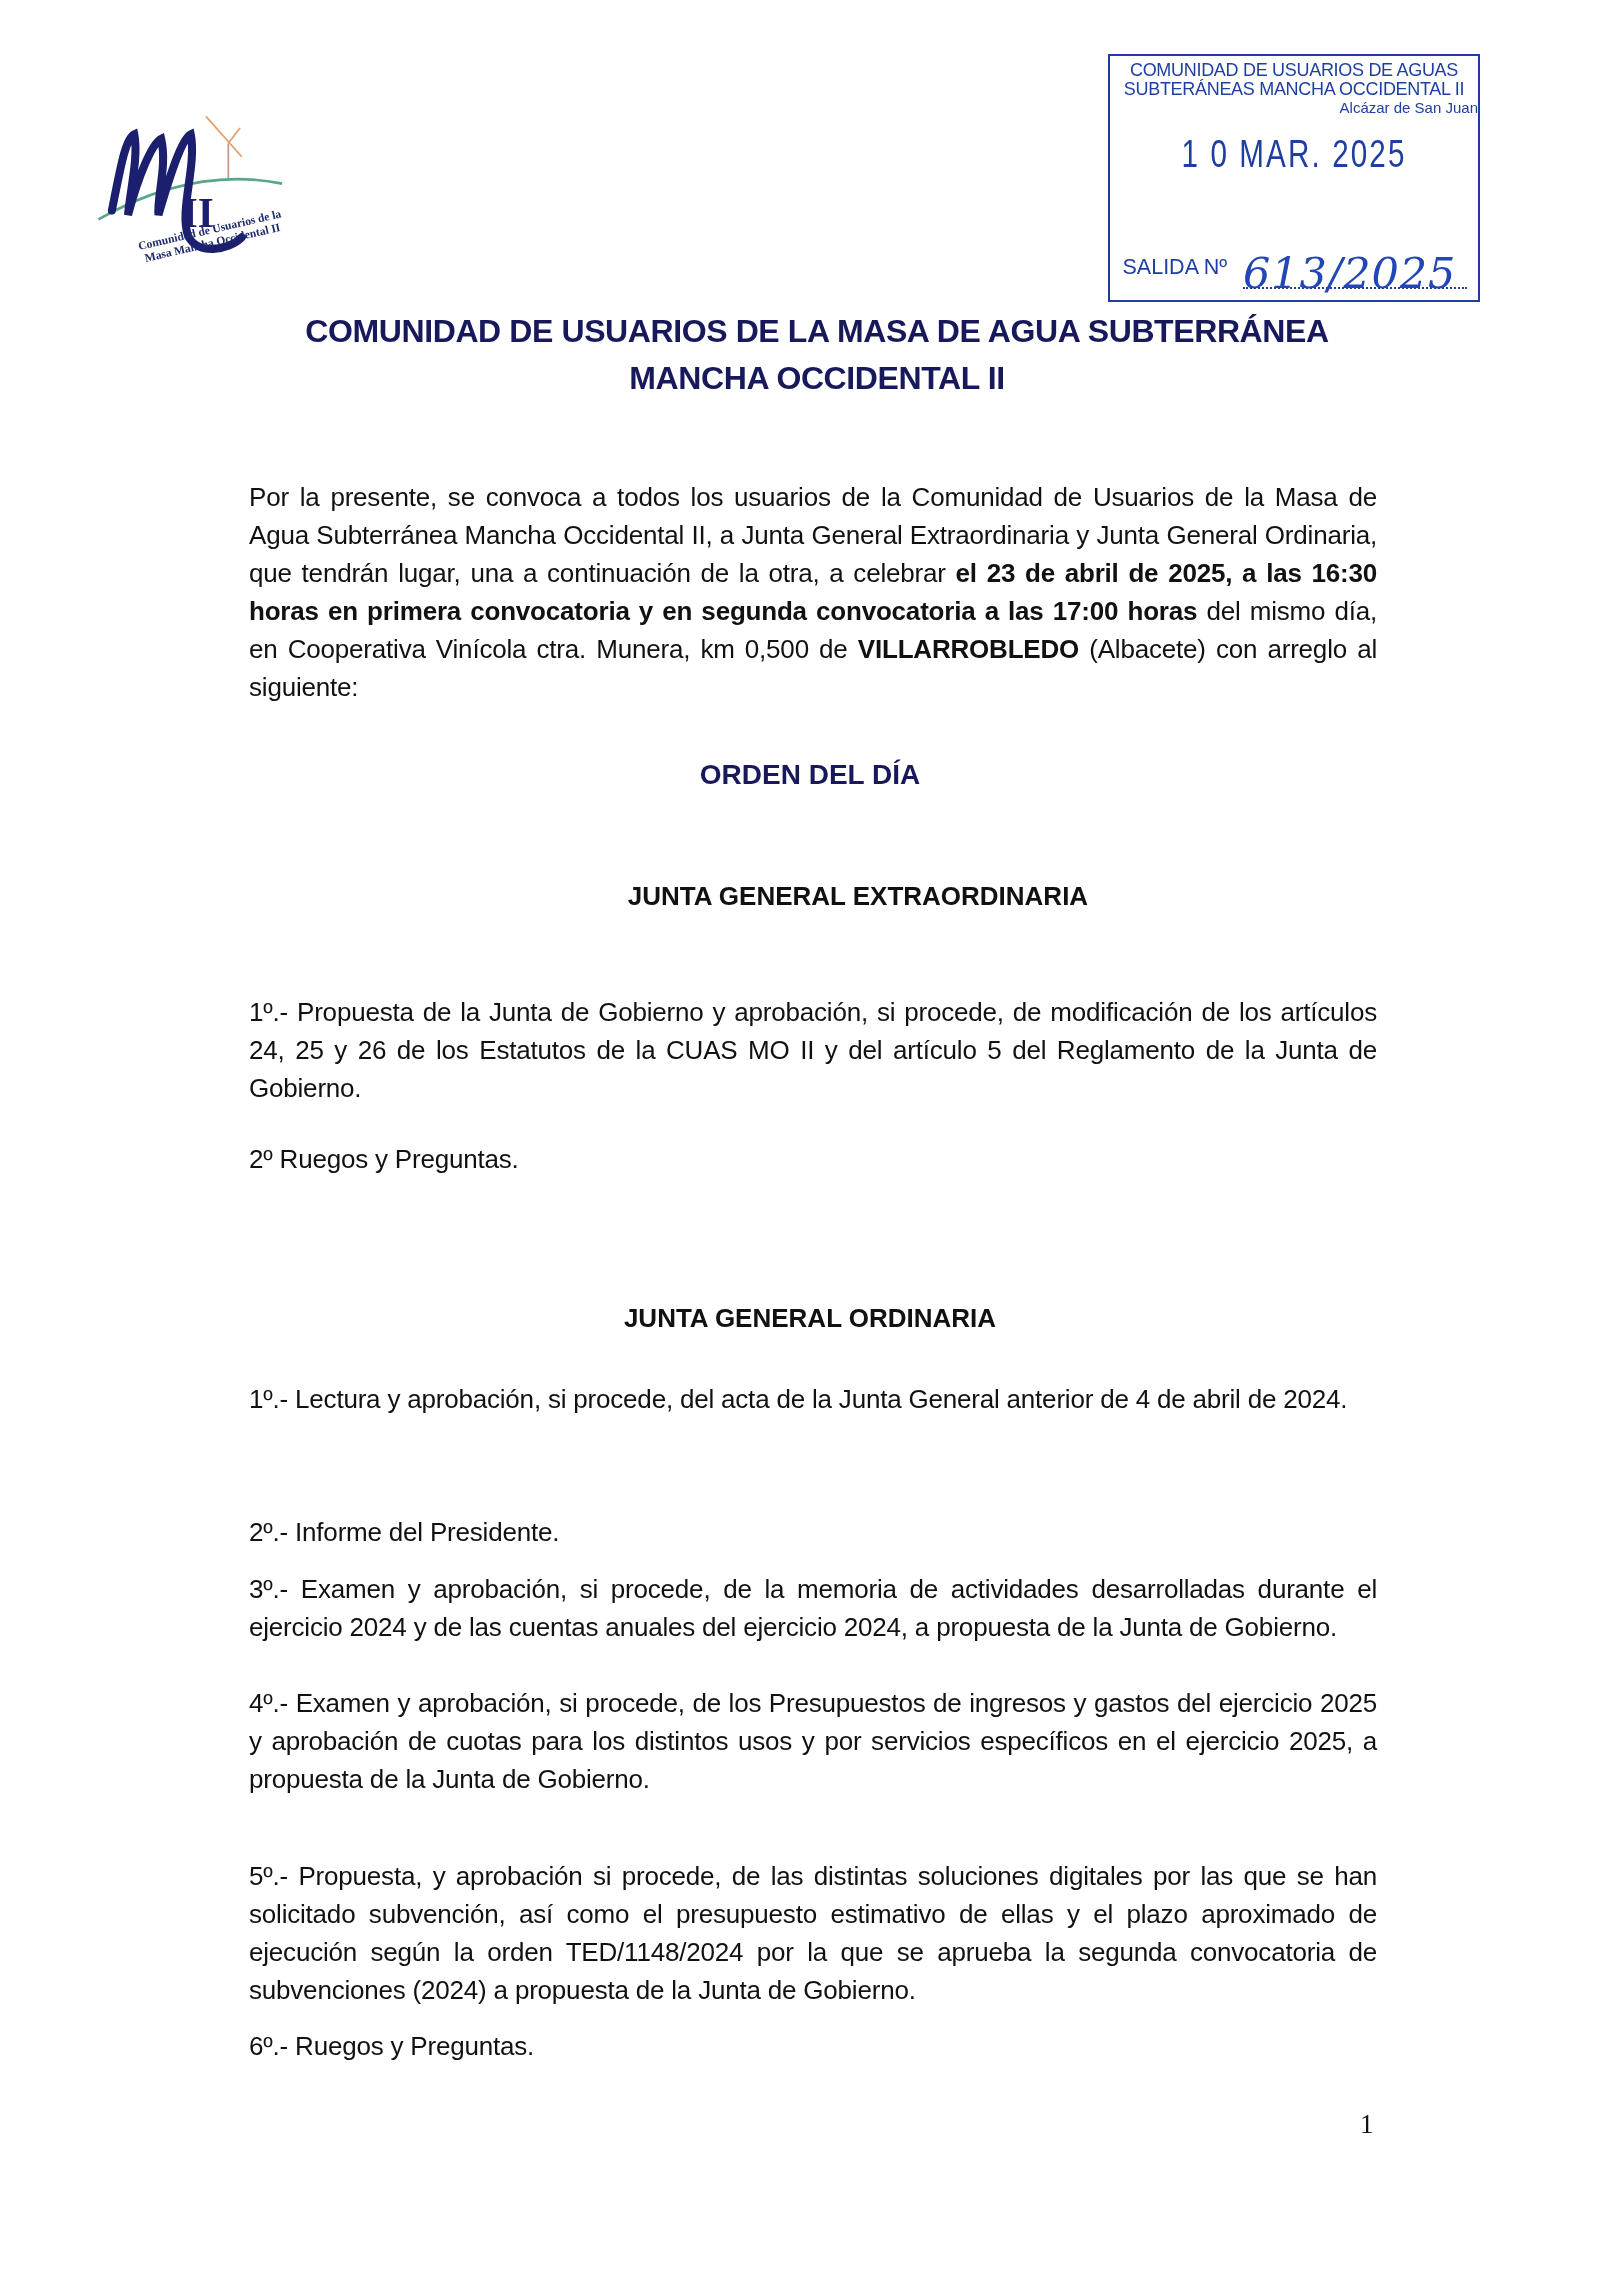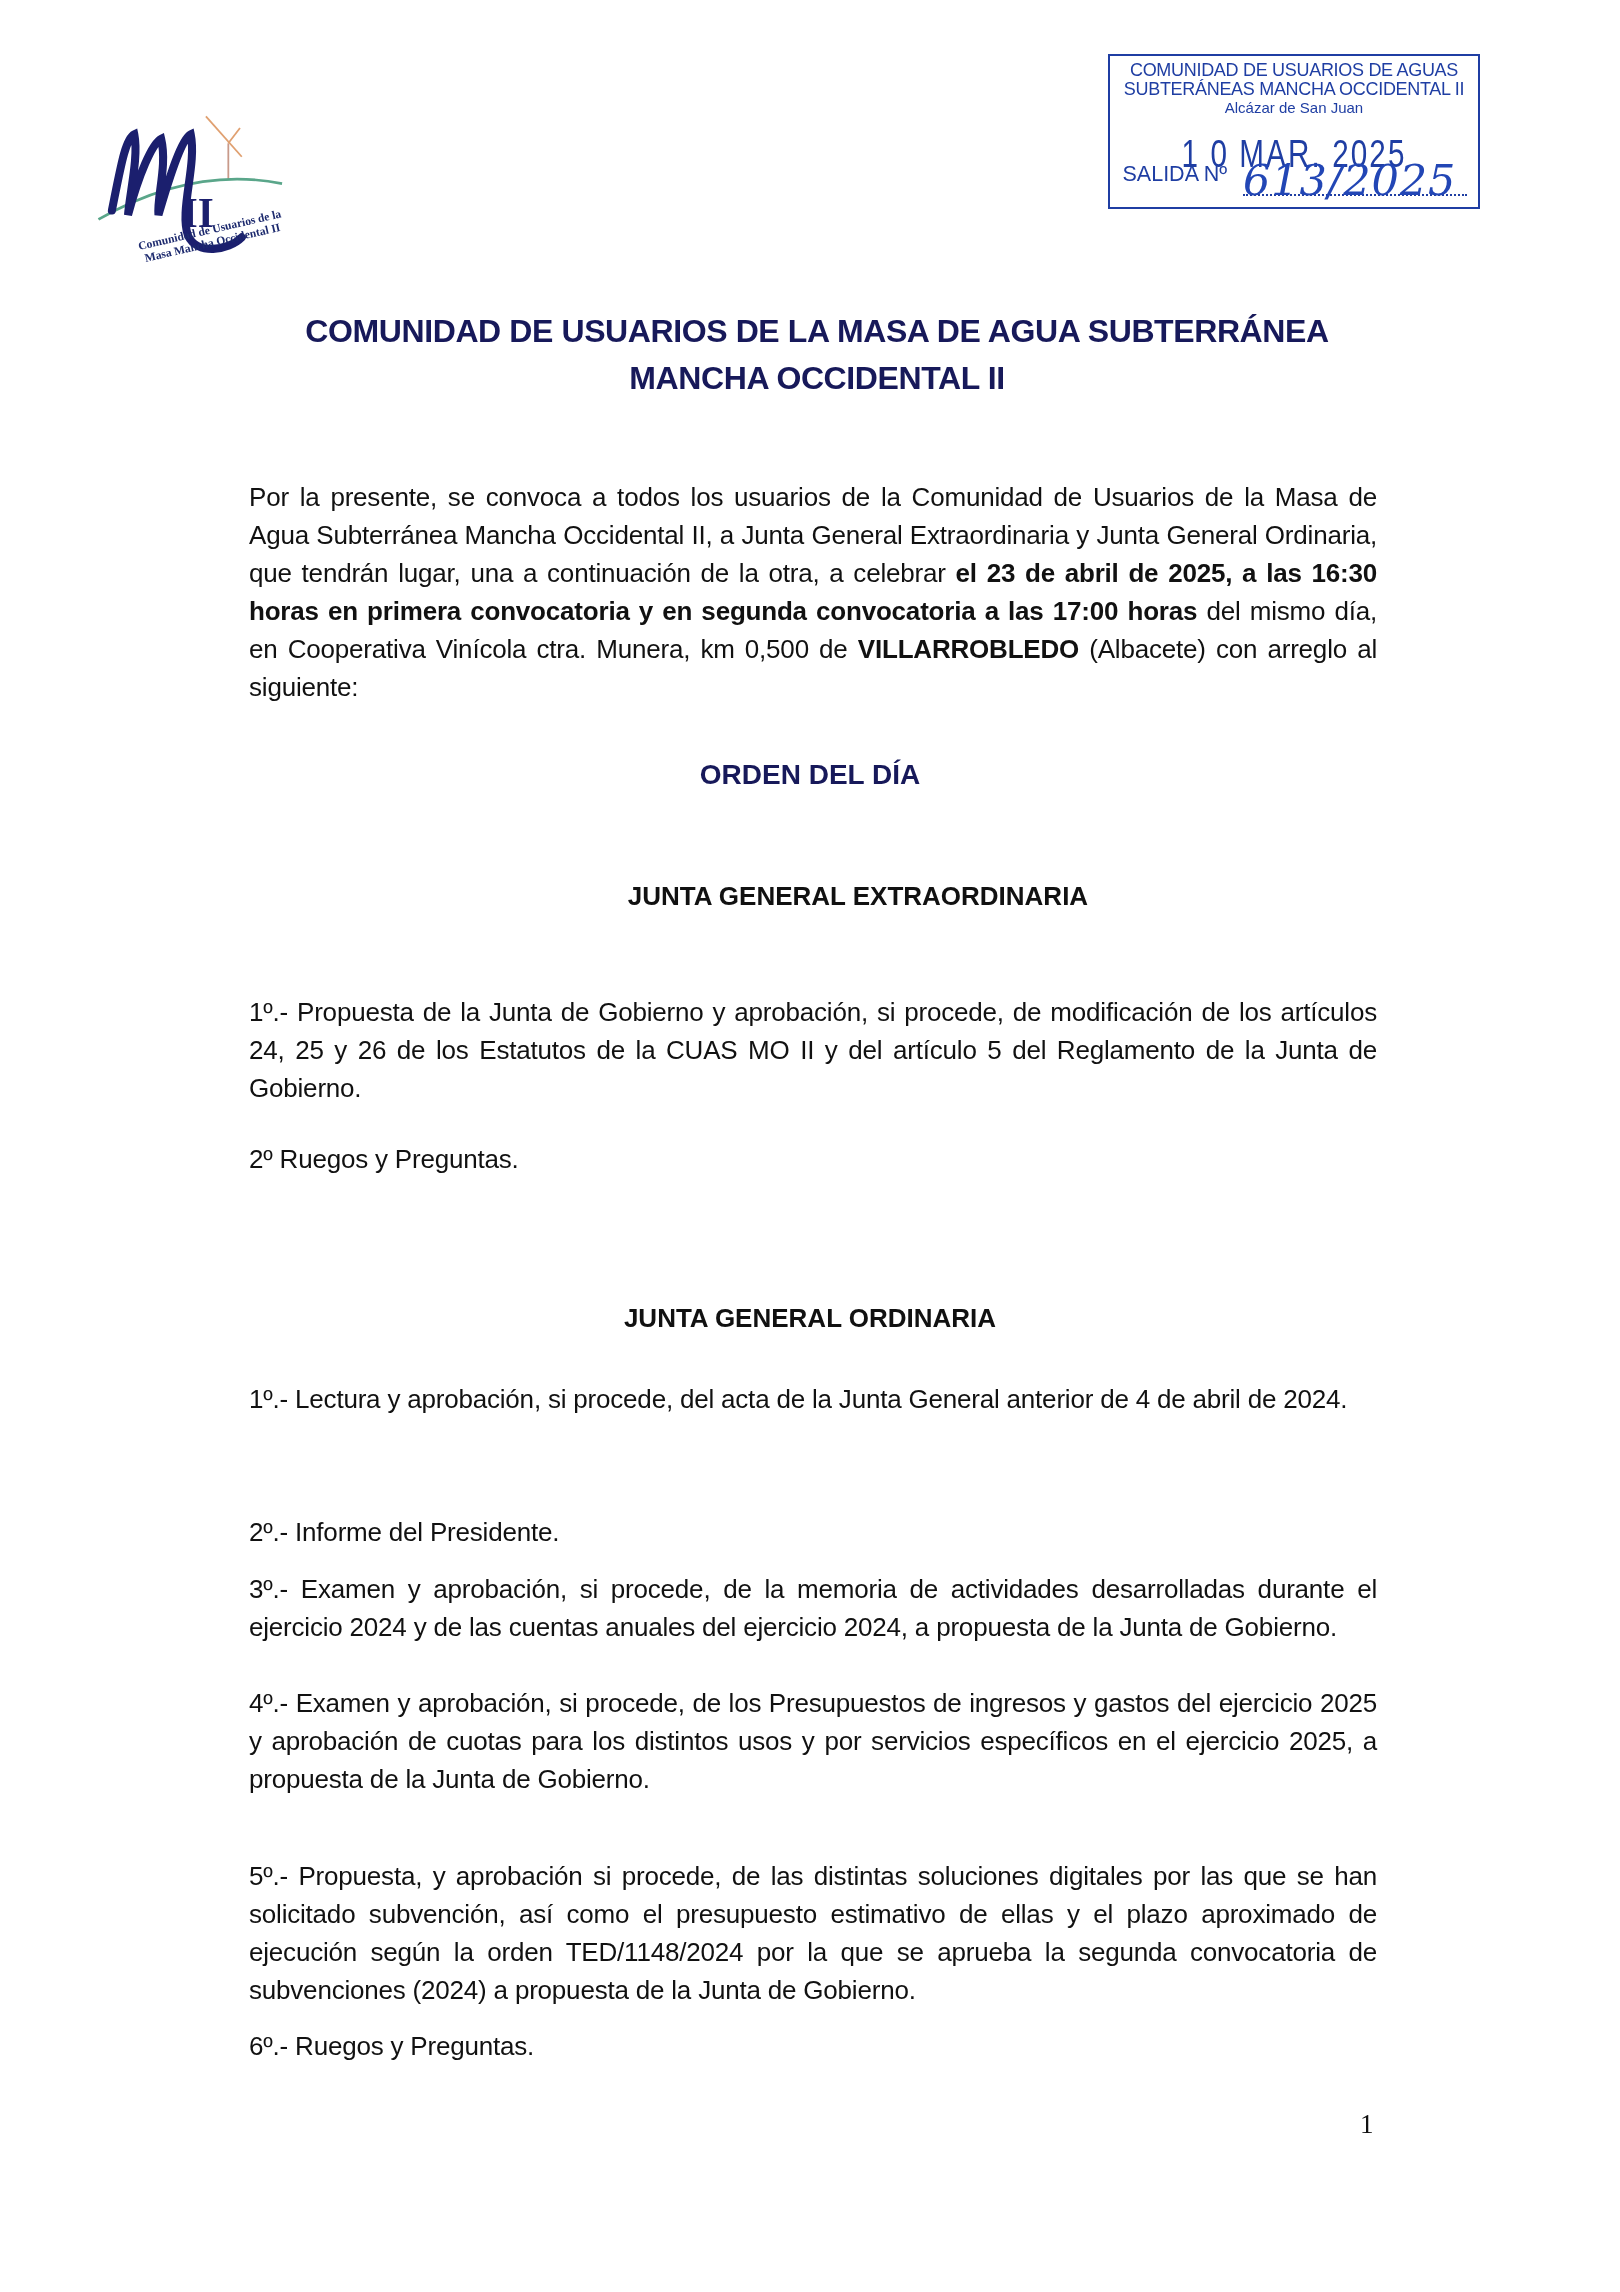--- a/index.html
+++ b/index.html
@@ -8,25 +8,25 @@
   .page { position: absolute; left: 0; top: 0; width: 1620px; height: 2293px; background: #fff; }
 
   
   .logo { position: absolute; left: 85px; top: 103px; width: 215px; height: 206px; }
   .logo svg { width: 100%; height: 100%; }
   .logo-caption { position: absolute; left: 121px; top: 244px; width: 179px;
       font-family: "Liberation Serif", serif; font-weight: bold; font-size: 11.6px; line-height: 13.4px;
       color: #1d2a6e; transform: rotate(-13deg); transform-origin: left top; text-align: center; }
 
   
-  .stamp { position: absolute; left: 1108px; top: 54px; width: 372px; height: 155px;
+  .stamp { position: absolute; left: 1108px; top: 54px; width: 372px; height: 248px;
       border: 2.7px solid #1f3ea3; color: #1f3ea3; box-sizing: border-box;
       font-family: "Liberation Sans", sans-serif; }
   .stamp-org { text-align: center; font-size: 18px; line-height: 19px; margin-top: 5.4px; letter-spacing: -0.3px; }
-  .stamp-city { text-align: center; font-size: 15px; line-height: 17px; }
+  .stamp-city { text-align: right; font-size: 15px; line-height: 17px; }
   .stamp-date { text-align: center; font-size: 38px; line-height: 45px; margin-top: 16px;
       font-family: "Liberation Sans", sans-serif; transform: scaleX(0.78); letter-spacing: 2.7px; }
   .stamp-exit { position: absolute; left: 12.5px; bottom: 20px; font-size: 21.5px; }
   .stamp-number { position: absolute; left: 133px; bottom: 1.8px; font-size: 43px;
       font-family: "DejaVu Serif", serif; font-style: italic; color: #2246b5; letter-spacing: 0.9px; }
   .stamp-dots { position: absolute; left: 133px; right: 10.7px; bottom: 10.7px; border-bottom: 2.7px dotted #1f3ea3; }
 
   
   .title { position: absolute; left: 7px; width: 1620px; top: 308px; text-align: center;
       font-family: "Liberation Sans", sans-serif; font-weight: bold; color: #17195a;

